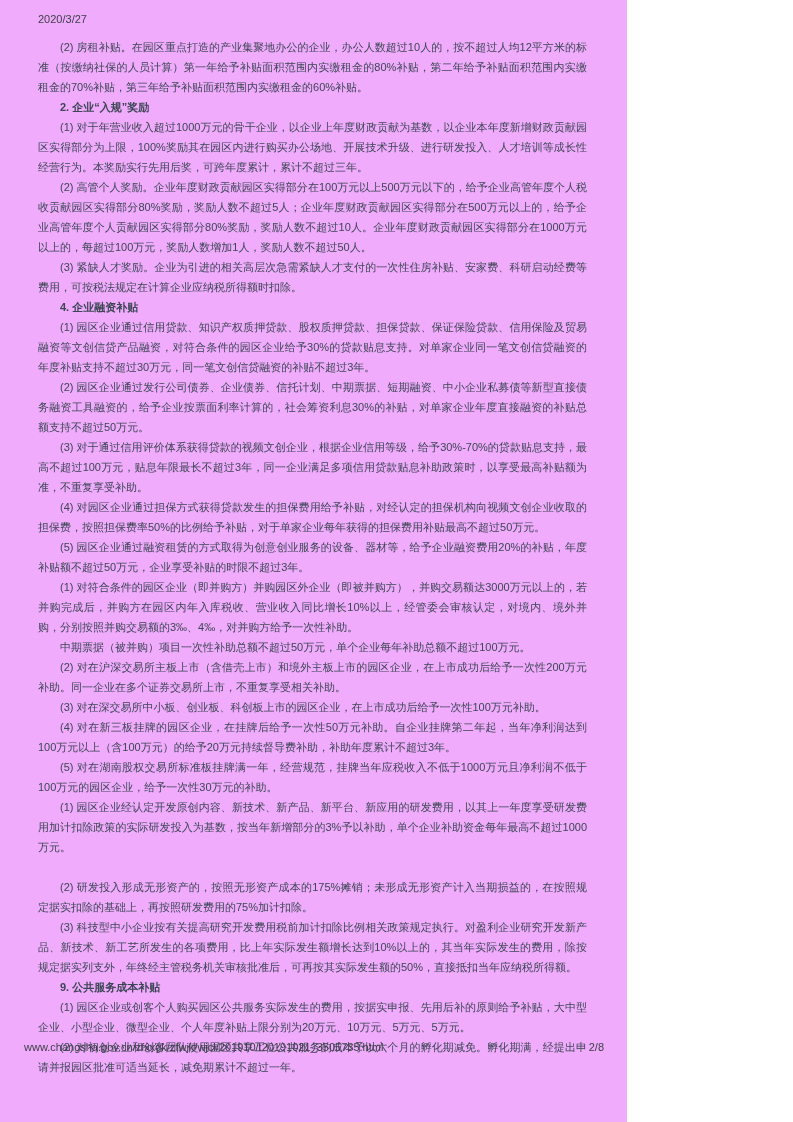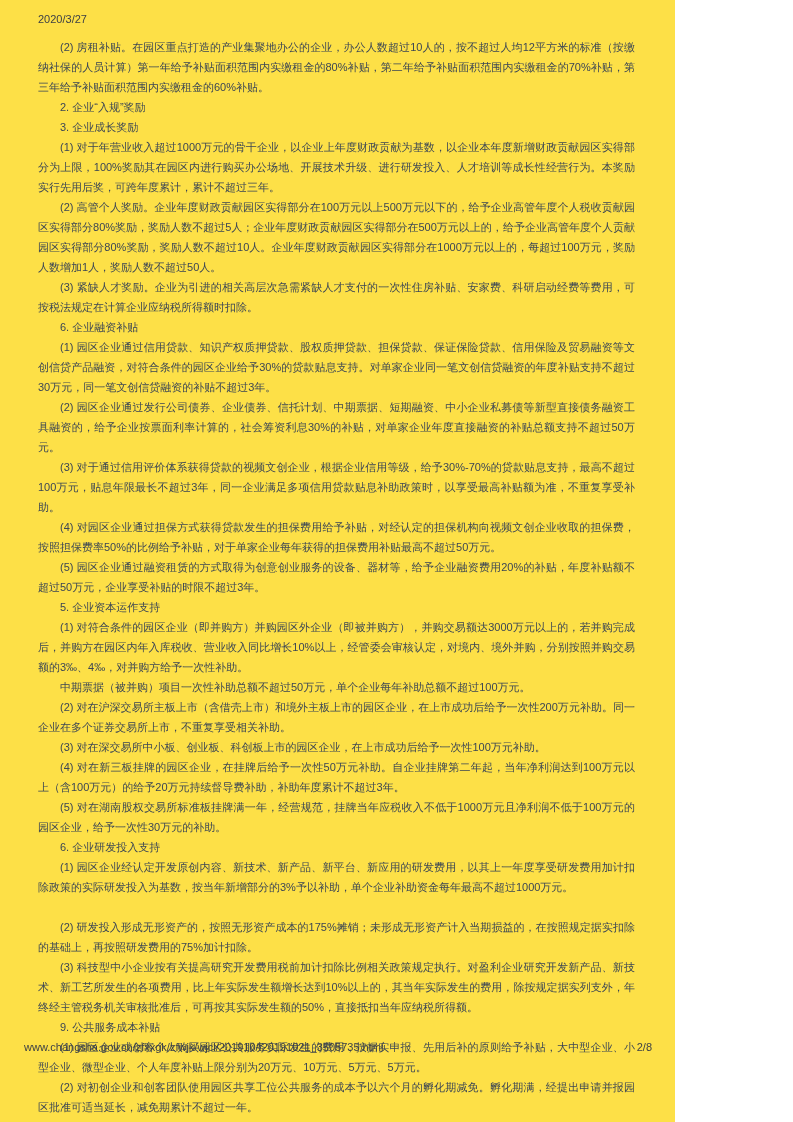--- a/index.html
+++ b/index.html
@@ -4,22 +4,22 @@
 <style>
   * { box-sizing: border-box; }
   html, body { margin: 0; padding: 0; }
   body {
     width: 793px; height: 1122px;
     background: #ffffff;
     font-family: "Liberation Sans", sans-serif;
   }
   .page {
     position: relative;
-    width: 675px; height: 1122px;
-    background: #fde047;
+    width: 627px; height: 1122px;
+    background: #f0abfc;
     overflow: hidden;
   }
   .print-header {
     position: absolute;
     top: 13px; left: 0; right: 0;
     height: 16px;
     font-size: 11px;
     color: #3b3f46;
     text-align: center;
     white-space: nowrap;
@@ -36,21 +36,21 @@
     line-height: 20px;
     text-align: justify;
   }
   .doc p, .doc h3 {
     margin: 0;
     padding: 0;
     text-indent: 2em;
     font-size: 11px;
     line-height: 20px;
   }
-  .doc h3 { font-weight: normal; }
+  .doc h3 { font-weight: bold; }
   .doc .spacer { height: 20px; }
   .print-footer {
     position: absolute;
     left: 24px; right: 23px;
     top: 1041px;
     font-size: 11px;
     color: #3b3f46;
     display: flex;
     justify-content: space-between;
     align-items: baseline;
@@ -61,38 +61,35 @@
 
 <div class="page">
 
   <div class="print-header">
     <span class="date">2020/3/27</span>
   </div>
 
   <div class="doc">
       <p>(2) 房租补贴。在园区重点打造的产业集聚地办公的企业，办公人数超过10人的，按不超过人均12平方米的标准（按缴纳社保的人员计算）第一年给予补贴面积范围内实缴租金的80%补贴，第二年给予补贴面积范围内实缴租金的70%补贴，第三年给予补贴面积范围内实缴租金的60%补贴。</p>
       <h3>2. 企业“入规”奖励</h3>
-      <h3>3. 企业成长奖励</h3>
       <p>(1) 对于年营业收入超过1000万元的骨干企业，以企业上年度财政贡献为基数，以企业本年度新增财政贡献园区实得部分为上限，100%奖励其在园区内进行购买办公场地、开展技术升级、进行研发投入、人才培训等成长性经营行为。本奖励实行先用后奖，可跨年度累计，累计不超过三年。</p>
       <p>(2) 高管个人奖励。企业年度财政贡献园区实得部分在100万元以上500万元以下的，给予企业高管年度个人税收贡献园区实得部分80%奖励，奖励人数不超过5人；企业年度财政贡献园区实得部分在500万元以上的，给予企业高管年度个人贡献园区实得部分80%奖励，奖励人数不超过10人。企业年度财政贡献园区实得部分在1000万元以上的，每超过100万元，奖励人数增加1人，奖励人数不超过50人。</p>
       <p>(3) 紧缺人才奖励。企业为引进的相关高层次急需紧缺人才支付的一次性住房补贴、安家费、科研启动经费等费用，可按税法规定在计算企业应纳税所得额时扣除。</p>
-      <h3>6. 企业融资补贴</h3>
+      <h3>4. 企业融资补贴</h3>
       <p>(1) 园区企业通过信用贷款、知识产权质押贷款、股权质押贷款、担保贷款、保证保险贷款、信用保险及贸易融资等文创信贷产品融资，对符合条件的园区企业给予30%的贷款贴息支持。对单家企业同一笔文创信贷融资的年度补贴支持不超过30万元，同一笔文创信贷融资的补贴不超过3年。</p>
       <p>(2) 园区企业通过发行公司债券、企业债券、信托计划、中期票据、短期融资、中小企业私募债等新型直接债务融资工具融资的，给予企业按票面利率计算的，社会筹资利息30%的补贴，对单家企业年度直接融资的补贴总额支持不超过50万元。</p>
       <p>(3) 对于通过信用评价体系获得贷款的视频文创企业，根据企业信用等级，给予30%-70%的贷款贴息支持，最高不超过100万元，贴息年限最长不超过3年，同一企业满足多项信用贷款贴息补助政策时，以享受最高补贴额为准，不重复享受补助。</p>
       <p>(4) 对园区企业通过担保方式获得贷款发生的担保费用给予补贴，对经认定的担保机构向视频文创企业收取的担保费，按照担保费率50%的比例给予补贴，对于单家企业每年获得的担保费用补贴最高不超过50万元。</p>
       <p>(5) 园区企业通过融资租赁的方式取得为创意创业服务的设备、器材等，给予企业融资费用20%的补贴，年度补贴额不超过50万元，企业享受补贴的时限不超过3年。</p>
-      <h3>5. 企业资本运作支持</h3>
       <p>(1) 对符合条件的园区企业（即并购方）并购园区外企业（即被并购方），并购交易额达3000万元以上的，若并购完成后，并购方在园区内年入库税收、营业收入同比增长10%以上，经管委会审核认定，对境内、境外并购，分别按照并购交易额的3‰、4‰，对并购方给予一次性补助。</p>
       <p>中期票据（被并购）项目一次性补助总额不超过50万元，单个企业每年补助总额不超过100万元。</p>
       <p>(2) 对在沪深交易所主板上市（含借壳上市）和境外主板上市的园区企业，在上市成功后给予一次性200万元补助。同一企业在多个证券交易所上市，不重复享受相关补助。</p>
       <p>(3) 对在深交易所中小板、创业板、科创板上市的园区企业，在上市成功后给予一次性100万元补助。</p>
       <p>(4) 对在新三板挂牌的园区企业，在挂牌后给予一次性50万元补助。自企业挂牌第二年起，当年净利润达到100万元以上（含100万元）的给予20万元持续督导费补助，补助年度累计不超过3年。</p>
       <p>(5) 对在湖南股权交易所标准板挂牌满一年，经营规范，挂牌当年应税收入不低于1000万元且净利润不低于100万元的园区企业，给予一次性30万元的补助。</p>
-      <h3>6. 企业研发投入支持</h3>
       <p>(1) 园区企业经认定开发原创内容、新技术、新产品、新平台、新应用的研发费用，以其上一年度享受研发费用加计扣除政策的实际研发投入为基数，按当年新增部分的3%予以补助，单个企业补助资金每年最高不超过1000万元。</p>
       <div class="spacer"></div>
       <p>(2) 研发投入形成无形资产的，按照无形资产成本的175%摊销；未形成无形资产计入当期损益的，在按照规定据实扣除的基础上，再按照研发费用的75%加计扣除。</p>
       <p>(3) 科技型中小企业按有关提高研究开发费用税前加计扣除比例相关政策规定执行。对盈利企业研究开发新产品、新技术、新工艺所发生的各项费用，比上年实际发生额增长达到10%以上的，其当年实际发生的费用，除按规定据实列支外，年终经主管税务机关审核批准后，可再按其实际发生额的50%，直接抵扣当年应纳税所得额。</p>
       <h3>9. 公共服务成本补贴</h3>
       <p>(1) 园区企业或创客个人购买园区公共服务实际发生的费用，按据实申报、先用后补的原则给予补贴，大中型企业、小型企业、微型企业、个人年度补贴上限分别为20万元、10万元、5万元、5万元。</p>
       <p>(2) 对初创企业和创客团队使用园区共享工位公共服务的成本予以六个月的孵化期减免。孵化期满，经提出申请并报园区批准可适当延长，减免期累计不超过一年。</p>
     </div>
 
   <div class="print-footer">

